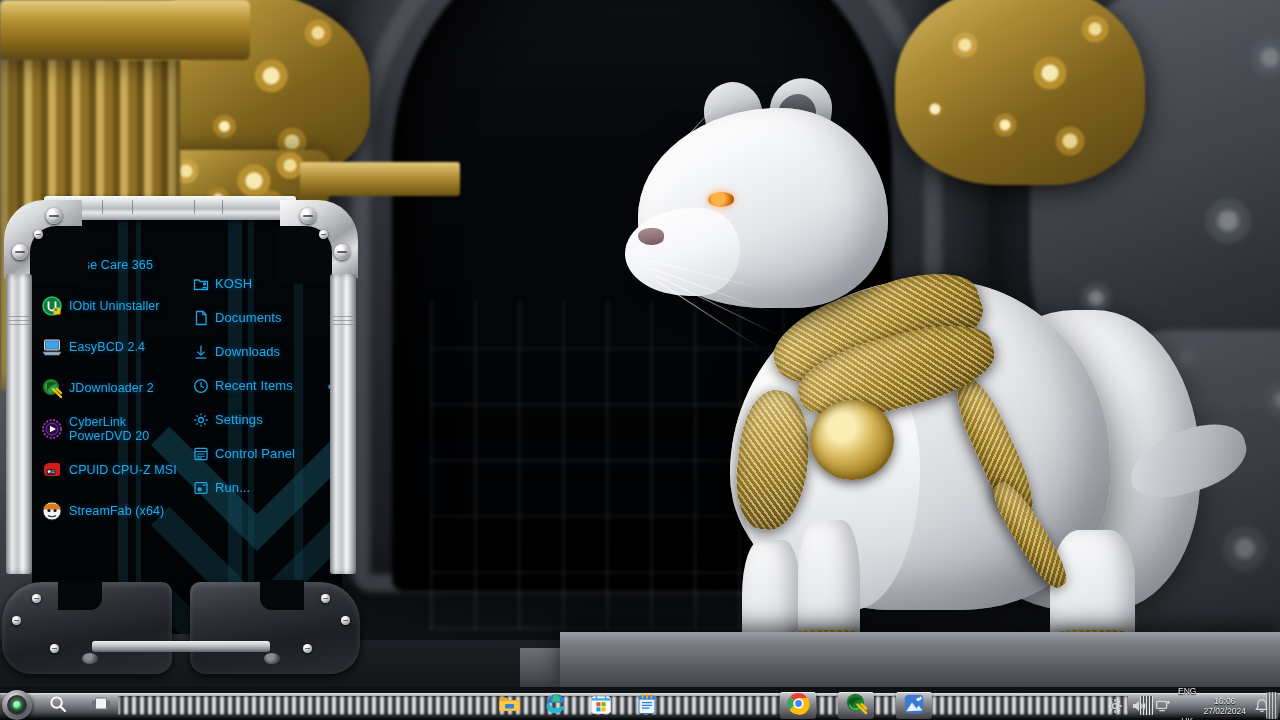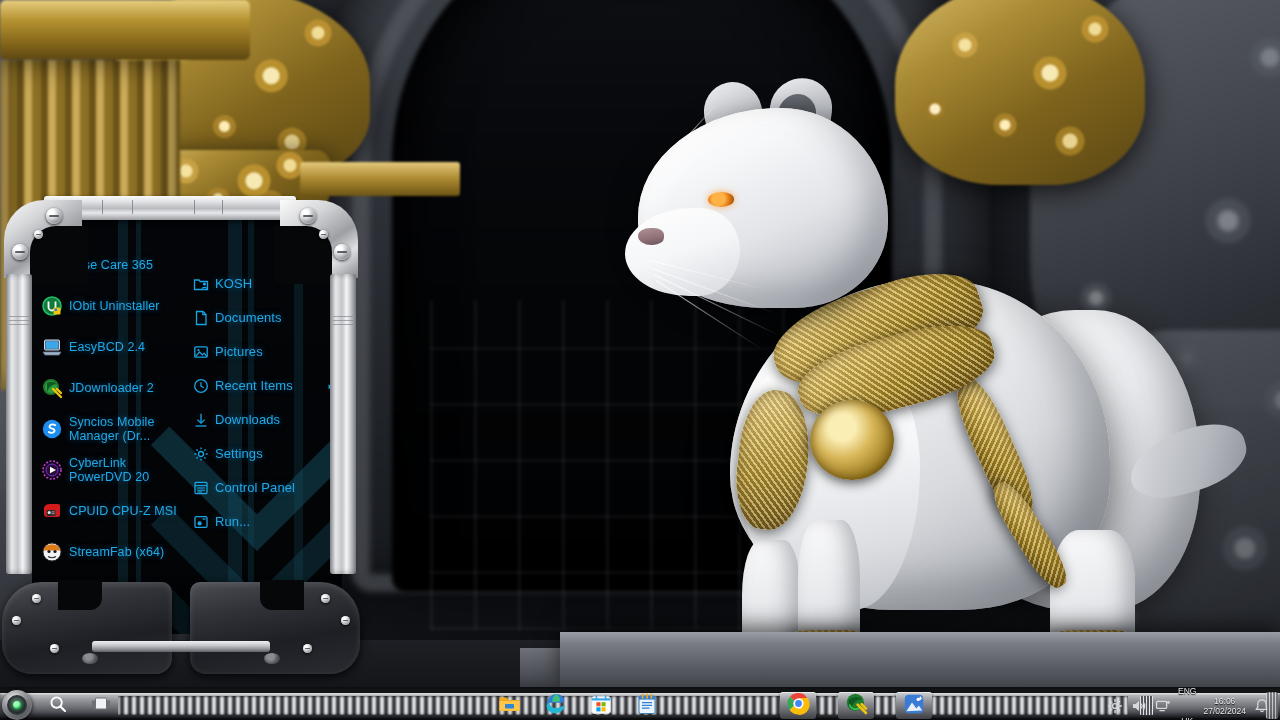--- a/index.html
+++ b/index.html
@@ -450,29 +450,20 @@
                   <circle cx="10" cy="10" r="8" fill="#1f7a2e"></circle>
                   <path d="M4 10 a6 6 0 0 1 12 0 a6 6 0 0 1 -12 0" fill="#2f9d3e"></path>
                   <path d="M6 6 Q11 3 16 7 Q12 7 9 10 Q7 12 6 15 Z" fill="#0e5a22"></path>
                   <path d="M12 12 L20 20 M16 12 L20 16" stroke="#f2c30b" stroke-width="2.4" stroke-linecap="round"></path>
                 </svg>
             </span>
             <span class="sm-label">JDownloader 2</span>
           </div>
 
 
-          <div class="sm-item">
-            <span class="sm-ico">
-              <svg width="22" height="22" viewBox="0 0 22 22">
-                  <circle cx="11" cy="11" r="9.2" fill="#1d8ef0"></circle>
-                  <path d="M14.2 7.2 c-1.6-1.2-4.4-1.1-5.4 .5 c-1 1.6 .6 2.6 2.3 3 c1.7 .4 3.2 1.3 2.2 2.9 c-1 1.6-3.9 1.7-5.5 .4" fill="none" stroke="#ffffff" stroke-width="1.9" stroke-linecap="round"></path>
-                </svg>
-            </span>
-            <span class="sm-label">Syncios Mobile Manager (Dr...</span>
-          </div>
 
           <div class="sm-item">
             <span class="sm-ico">
               <svg width="22" height="22" viewBox="0 0 22 22">
                   <circle cx="11" cy="11" r="9" fill="#140a1e"></circle>
                   <circle cx="11" cy="11" r="9" fill="none" stroke="#c03ad0" stroke-width="1.6" stroke-dasharray="2 1.6"></circle>
                   <circle cx="11" cy="11" r="6" fill="#2a1038" stroke="#7b2fd0" stroke-width="1"></circle>
                   <path d="M9 7.8 L15 11 L9 14.2 Z" fill="#ffffff"></path>
                 </svg>
             </span>
@@ -522,52 +513,42 @@
           <div class="sm-item">
             <span class="sm-ico-r">
               <svg width="16" height="16" viewBox="0 0 16 16">
                   <path d="M3.5 1.5 H10 L13 4.5 V14.5 H3.5 Z" fill="none" stroke="currentColor" stroke-width="1.3"></path>
                   <path d="M9.8 1.5 V4.7 H13" fill="none" stroke="currentColor" stroke-width="1.2"></path>
                 </svg>
             </span>
             <span class="sm-label">Documents</span>
           </div>
 
-          <div class="sm-item">
-            <span class="sm-ico-r">
-              <svg width="16" height="16" viewBox="0 0 16 16">
-                  <rect x="1.8" y="2.8" width="12.4" height="10.4" rx="1" fill="none" stroke="currentColor" stroke-width="1.3"></rect>
-                  <circle cx="5.4" cy="6.2" r="1.1" fill="currentColor"></circle>
-                  <path d="M2.6 12.4 L6.6 8 L9.4 11 L11.2 9.2 L13.8 12.4" fill="none" stroke="currentColor" stroke-width="1.2"></path>
-                </svg>
-            </span>
-            <span class="sm-label">Pictures</span>
-          </div>
-
-
-          <div class="sm-item">
-            <span class="sm-ico-r">
-              <svg width="16" height="16" viewBox="0 0 16 16">
-                  <circle cx="8" cy="8" r="6.3" fill="none" stroke="currentColor" stroke-width="1.3"></circle>
-                  <path d="M8 4.2 V8.2 L10.8 9.8" fill="none" stroke="currentColor" stroke-width="1.3"></path>
-                </svg>
-            </span>
-            <span class="sm-label">Recent Items</span>
-            <span class="sm-arrow">▸</span>
-          </div>
+
 
           <div class="sm-item">
             <span class="sm-ico-r">
               <svg width="16" height="16" viewBox="0 0 16 16">
                   <path d="M8 1.8 V11" stroke="currentColor" stroke-width="1.3" fill="none"></path>
                   <path d="M4.4 7.6 L8 11.2 L11.6 7.6" stroke="currentColor" stroke-width="1.3" fill="none"></path>
                   <path d="M2.6 14 H13.4" stroke="currentColor" stroke-width="1.3"></path>
                 </svg>
             </span>
             <span class="sm-label">Downloads</span>
+          </div>
+
+          <div class="sm-item">
+            <span class="sm-ico-r">
+              <svg width="16" height="16" viewBox="0 0 16 16">
+                  <circle cx="8" cy="8" r="6.3" fill="none" stroke="currentColor" stroke-width="1.3"></circle>
+                  <path d="M8 4.2 V8.2 L10.8 9.8" fill="none" stroke="currentColor" stroke-width="1.3"></path>
+                </svg>
+            </span>
+            <span class="sm-label">Recent Items</span>
+            <span class="sm-arrow">▸</span>
           </div>
 
 
           <div class="sm-item">
             <span class="sm-ico-r">
               <svg width="16" height="16" viewBox="0 0 16 16">
                   <circle cx="8" cy="8" r="2.5" fill="none" stroke="currentColor" stroke-width="1.3"></circle>
                   <g stroke="currentColor" stroke-width="1.3">
                     <path d="M8 1.4 V3.3 M8 12.7 V14.6 M1.4 8 H3.3 M12.7 8 H14.6 M3.4 3.4 L4.7 4.7 M11.3 11.3 L12.6 12.6 M12.6 3.4 L11.3 4.7 M4.7 11.3 L3.4 12.6"></path>
                   </g>

